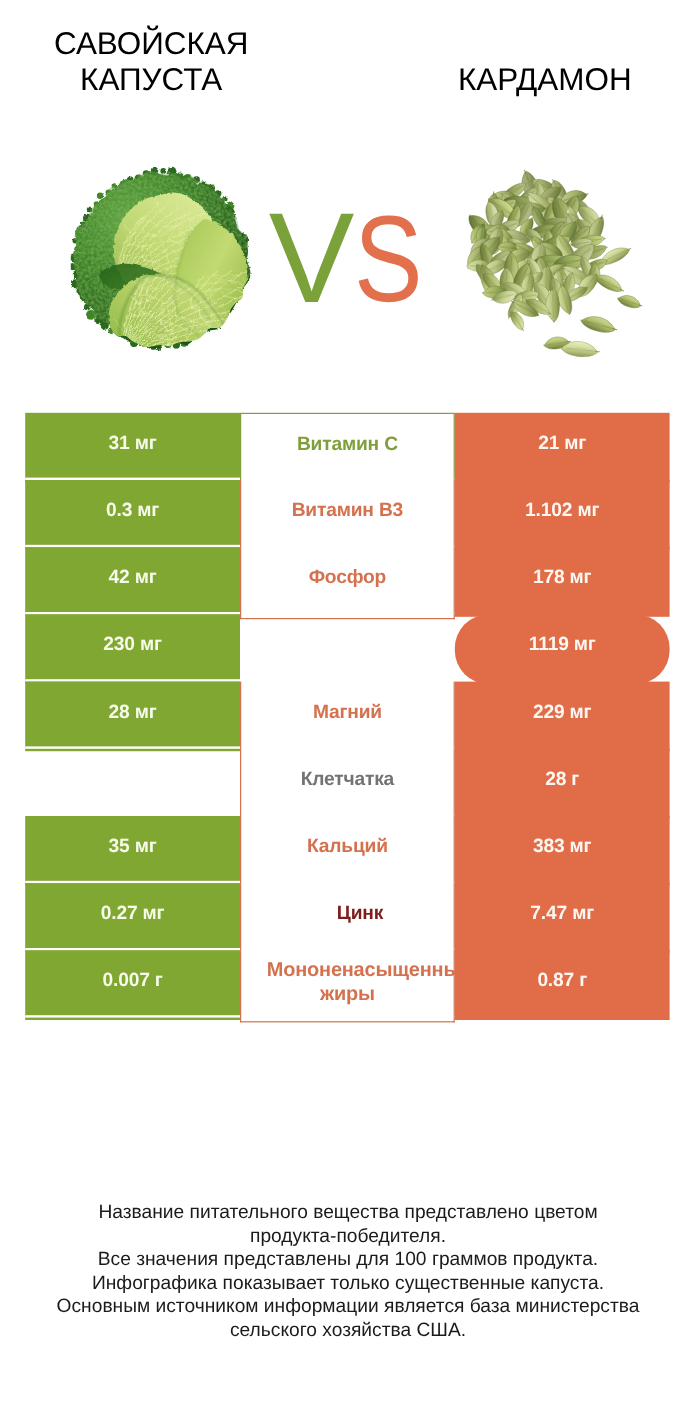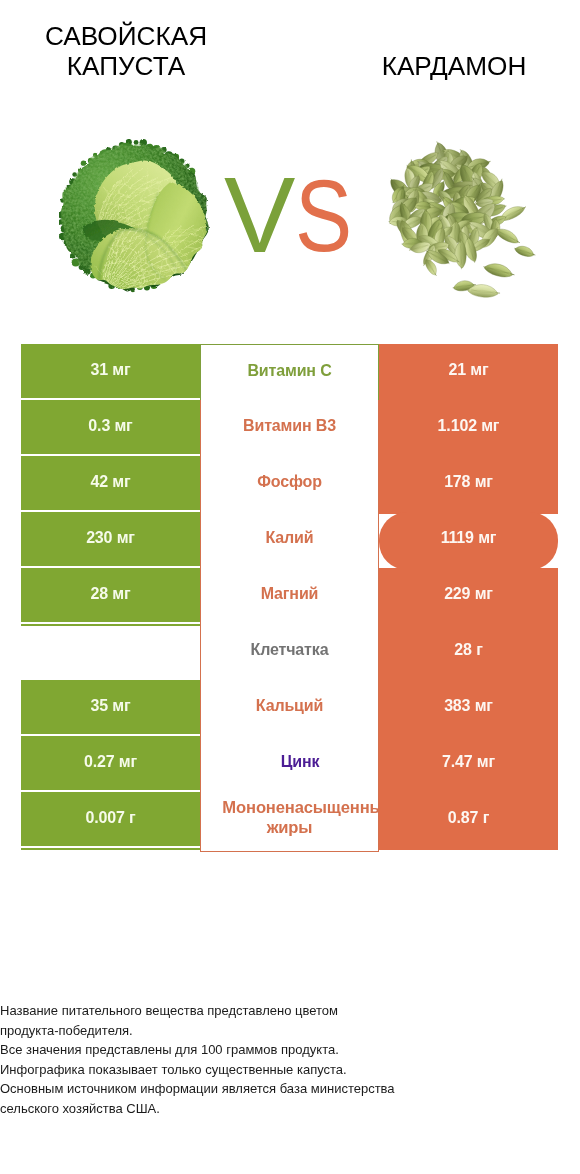--- a/index.html
+++ b/index.html
@@ -36,22 +36,22 @@
   .cL{left:0;width:179px;background:#80a732;color:#f6fbea;}
   .cR{left:358px;width:179px;background:#e06d48;color:#fdf7f2;}
   .cM{left:179px;width:179px;background:#ffffff;line-height:20px;height:60px;overflow:visible;flex-direction:column;}
   .cM span{display:block;white-space:nowrap;}
   .cM.wide{font-size:16.6px;}
   .cM.wide .l1{transform:translateX(18px);}
   .row .sepL,.row .sepR{position:absolute;left:0;width:179px;height:2px;background:#fff;bottom:0;}
   .row .sepR{left:358px;}
 
   
-  .footer{position:absolute;left:0;top:1001px;width:580px;text-align:left;
-          font-size:13px;line-height:19.6px;color:#1b1b1b;}
+  .footer{position:absolute;left:0;top:1001px;width:580px;text-align:center;
+          font-size:16px;line-height:19.6px;color:#1b1b1b;}
   .footer div{white-space:nowrap;}
 </style>
 </head>
 <body>
 
 <div class="page">
 
   <div class="title" id="title-left">Савойская капуста</div>
   <div class="title" id="title-right">Кардамон</div>
 
@@ -2041,23 +2041,20 @@
         <div class="cell cL">42 мг</div>
         <div class="cell cM" style="color:#d4714e;border:1px solid #d4714e;border-top:none;">
           <span>Фосфор</span>
         </div>
         <div class="cell cR" style="z-index:3;">178 мг</div>
         <div class="sepL"></div>
         <div class="sepR"></div>
       </div>
       <div class="row">
         <div class="cell cL">230 мг</div>
-        <div class="cell cM" style="color:#d4714e;border:1px solid #d4714e;border-top:none;">
-          <span>Калий</span>
-        </div>
         <div class="cell cR" style="z-index:3;border-radius:28px;">1119 мг</div>
         <div class="sepL"></div>
         <div class="sepR"></div>
       </div>
       <div class="row">
         <div class="cell cL">28 мг</div>
         <div class="cell cM" style="color:#d4714e;border:1px solid #d4714e;border-top:none;">
           <span>Магний</span>
         </div>
         <div class="cell cR" style="z-index:3;text-align:center;">229 мг</div>
@@ -2076,21 +2073,21 @@
         <div class="cell cL">35 мг</div>
         <div class="cell cM" style="color:#d4714e;border:1px solid #d4714e;border-top:none;">
           <span>Кальций</span>
         </div>
         <div class="cell cR" style="z-index:3;">383 мг</div>
         <div class="sepL"></div>
         <div class="sepR"></div>
       </div>
       <div class="row">
         <div class="cell cL">0.27 мг</div>
-        <div class="cell cM" style="color:#4c1d95;border:1px solid #d4714e;border-top:none;padding-left:21px;">
+        <div class="cell cM" style="color:#7f1d1d;border:1px solid #d4714e;border-top:none;padding-left:21px;">
           <span>Цинк</span>
         </div>
         <div class="cell cR" style="z-index:3;">7.47 мг</div>
         <div class="sepL"></div>
         <div class="sepR"></div>
       </div>
       <div class="row">
         <div class="cell cL">0.007 г</div>
         <div class="cell cM wide" style="color:#d4714e;border:1px solid #d4714e;border-top:none;">
           <span class="l1">Мононенасыщенные</span>

